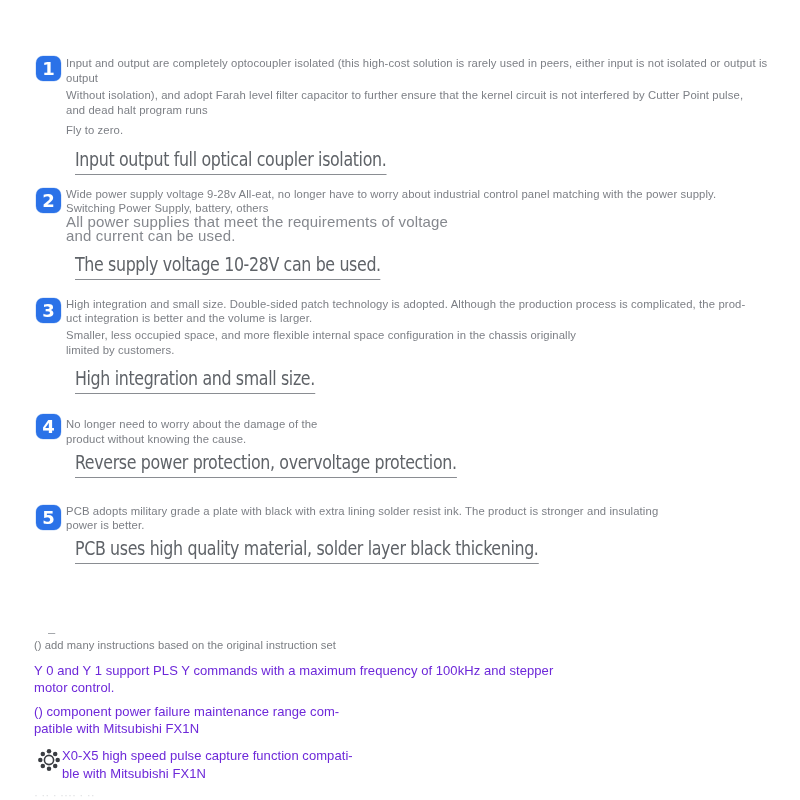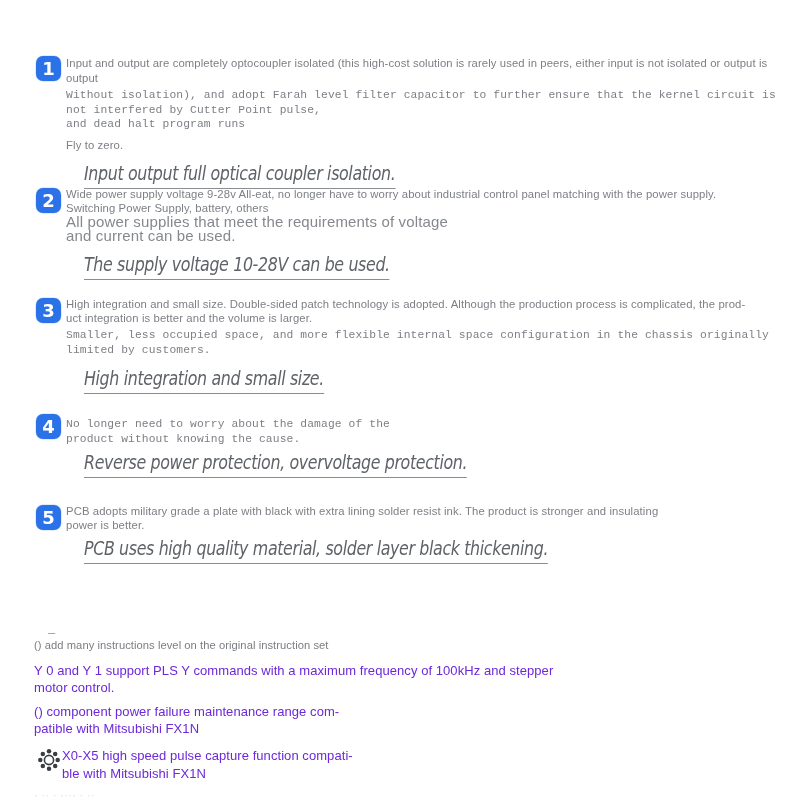--- a/index.html
+++ b/index.html
@@ -68,41 +68,39 @@
   .para.g2 {
     color: #85888e;
     font-size: 15px;
     line-height: 14px;
   }
   .para.sp {
     margin-top: 6px;
   }
   .para.sp-sm {
     margin-top: 3px;
-    font-family: Liberation Mono, monospace;
   }
 
   .heading {
     display: inline-block;
     color: #5f6368;
     font-family: "DejaVu Sans Condensed", "Liberation Sans Narrow", "Liberation Sans", sans-serif;
     font-size: 20px;
     font-weight: 400;
     line-height: 25px;
     letter-spacing: -0.02em;
     transform: scaleX(0.88);
     transform-origin: left center;
     border-bottom: 1.4px solid #8a8d92;
     padding-bottom: 2px;
     white-space: nowrap;
   }
   .heading-wrap {
     margin-top: 9px;
-    margin-left: 18px;
-    font-style: italic;
+    margin-left: 9px;
   }
 
   
   .spec-block {
     position: absolute;
     left: 34px;
     top: 628px;
     width: 740px;
   }
   .dash-mark {
@@ -225,21 +223,21 @@
       <div class="heading-wrap" style="margin-top:4px;">
         <span class="heading">PCB uses high quality material, solder layer black thickening.</span>
       </div>
     </div>
   </div>
 
   <div class="spec-block">
 
     <div class="dash-mark">–</div>
 
-    <div class="spec-line sm spec-indent">() add many instructions level on the original instruction set</div>
+    <div class="spec-line sm spec-indent">() add many instructions based on the original instruction set</div>
 
     <div class="spec-line spec-gap">Y 0 and Y 1 support PLS Y commands with a maximum frequency of 100kHz and stepper
 motor control.</div>
 
     <div class="spec-line spec-gap-sm">() component power failure maintenance range com-
 patible with Mitsubishi FX1N</div>
 
     <div class="spec-with-icon">
       <span class="dotted-circle-icon">
         <svg width="26" height="26" viewBox="0 0 26 26" aria-hidden="true">

